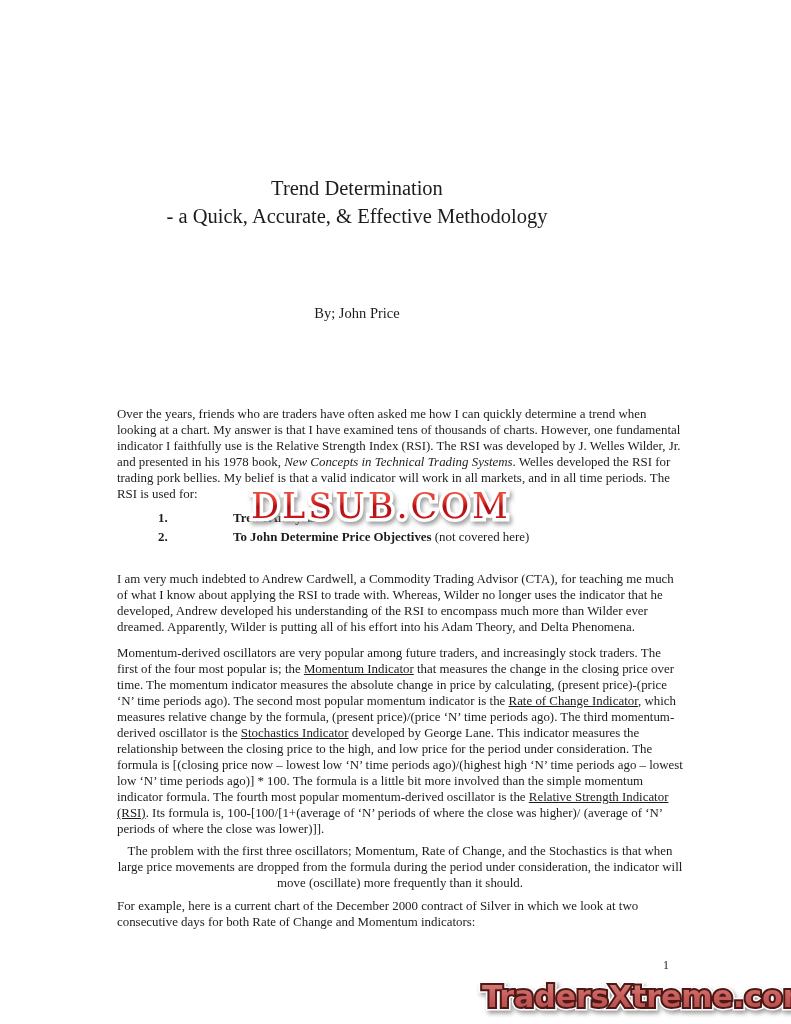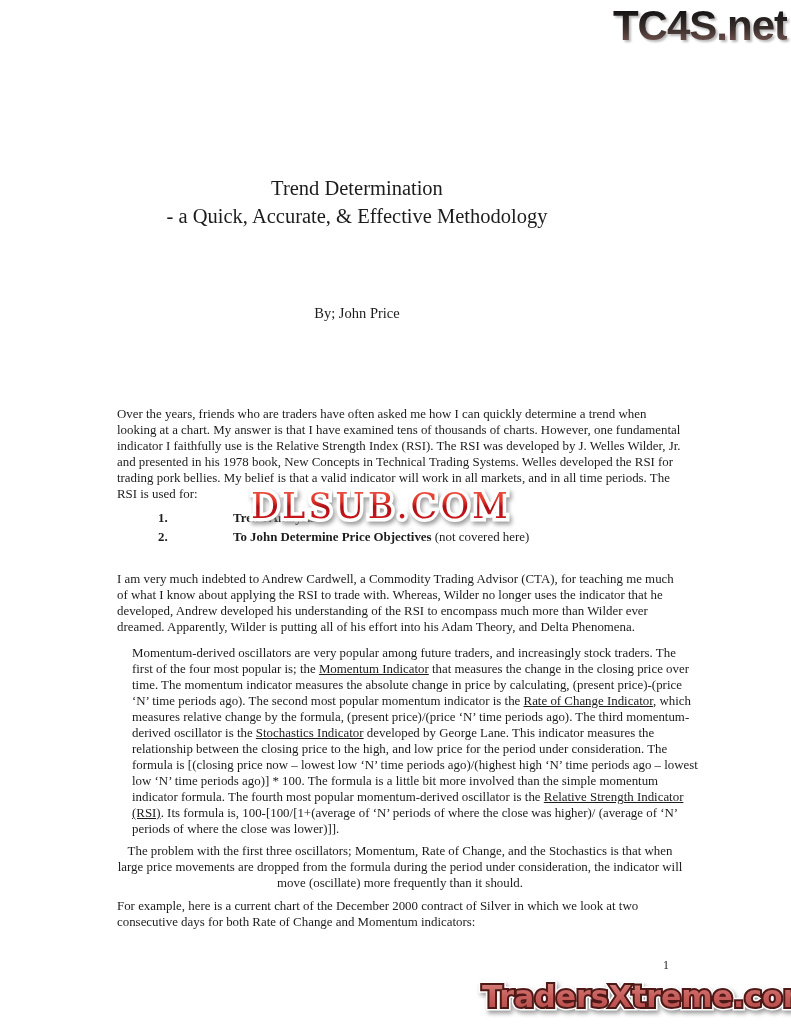--- a/index.html
+++ b/index.html
@@ -21,24 +21,24 @@
   
   .title{position:absolute;left:37px;top:174px;width:640px;text-align:center;
          font-size:20.5px;line-height:28px;}
   .byline{position:absolute;left:37px;top:305px;width:640px;text-align:center;
           font-size:14.5px;}
 
   
   .para{position:absolute;left:117px;width:566px;font-size:12.9px;line-height:16px;}
   #p1{top:406px;}
   #p2{top:571px;font-family:Liberation Serif, serif;}
-  #p3{top:645px;margin-left:15px;}
+  #p3{top:645px;}
   #p4{top:843px;text-align:center;}
   #p5{top:898px;}
-  .italic{}
+  .italic{font-style:italic;}
   .bold{font-weight:700;}
   .underline{text-decoration:underline;}
 
   
   .list{position:absolute;left:158px;top:509px;font-size:12.9px;line-height:19px;}
   .list-num{display:inline-block;width:75px;font-weight:700;}
   .list-text .bold{font-weight:700;}
 
   
   .stack{position:relative;display:inline-block;}
@@ -68,21 +68,20 @@
     background:linear-gradient(180deg,#d98781 0%,#c75f5d 48%,#b24744 100%);
     -webkit-background-clip:text;background-clip:text;color:transparent;}
 
   .page-number{position:absolute;left:663px;top:958px;font-size:12px;}
 </style>
 </head>
 <body>
 
 <div class="page">
 
-  <div class="top-logo">TC4S.net</div>
 
   <div class="title">
     <div>Trend Determination</div>
     <div>- a Quick, Accurate, &amp; Effective Methodology</div>
   </div>
 
   <div class="byline">By; John Price</div>
 
   <div class="para" id="p1"><span>Over the years, friends who are traders have often asked me how I can quickly determine a trend when looking at a chart. My answer is that I have examined tens of thousands of charts. However, one fundamental indicator I faithfully use is the Relative Strength Index (RSI). The RSI was developed by J. Welles Wilder, Jr. and presented in his 1978 book, </span><span class="italic">New Concepts in Technical Trading Systems</span><span>. Welles developed the RSI for trading pork bellies. My belief is that a valid indicator will work in all markets, and in all time periods.  The RSI is used for:</span></div>
 

